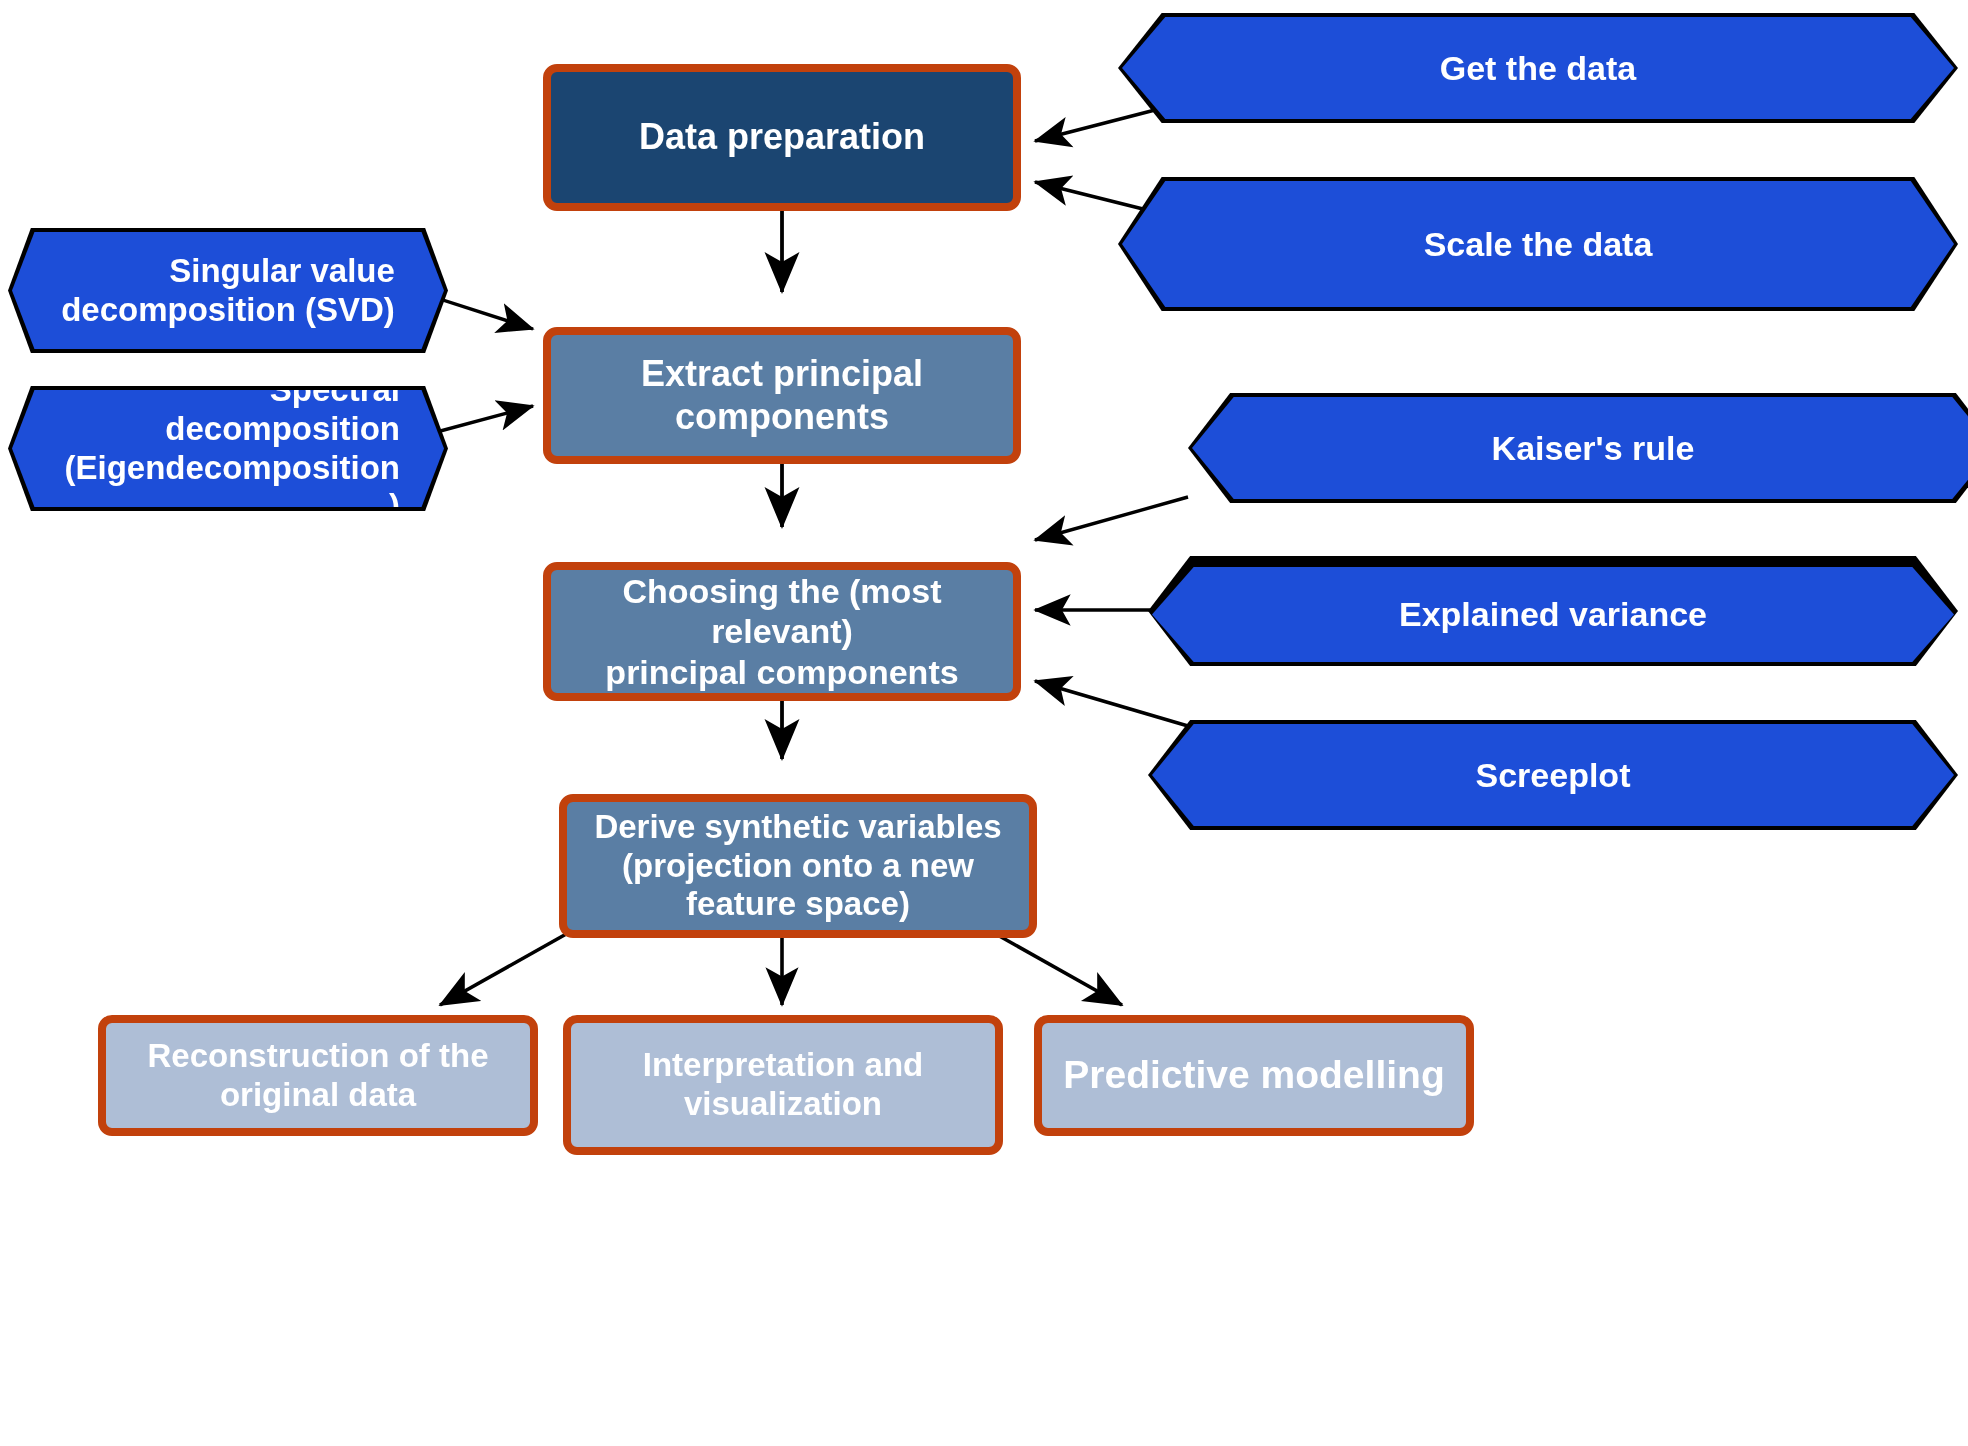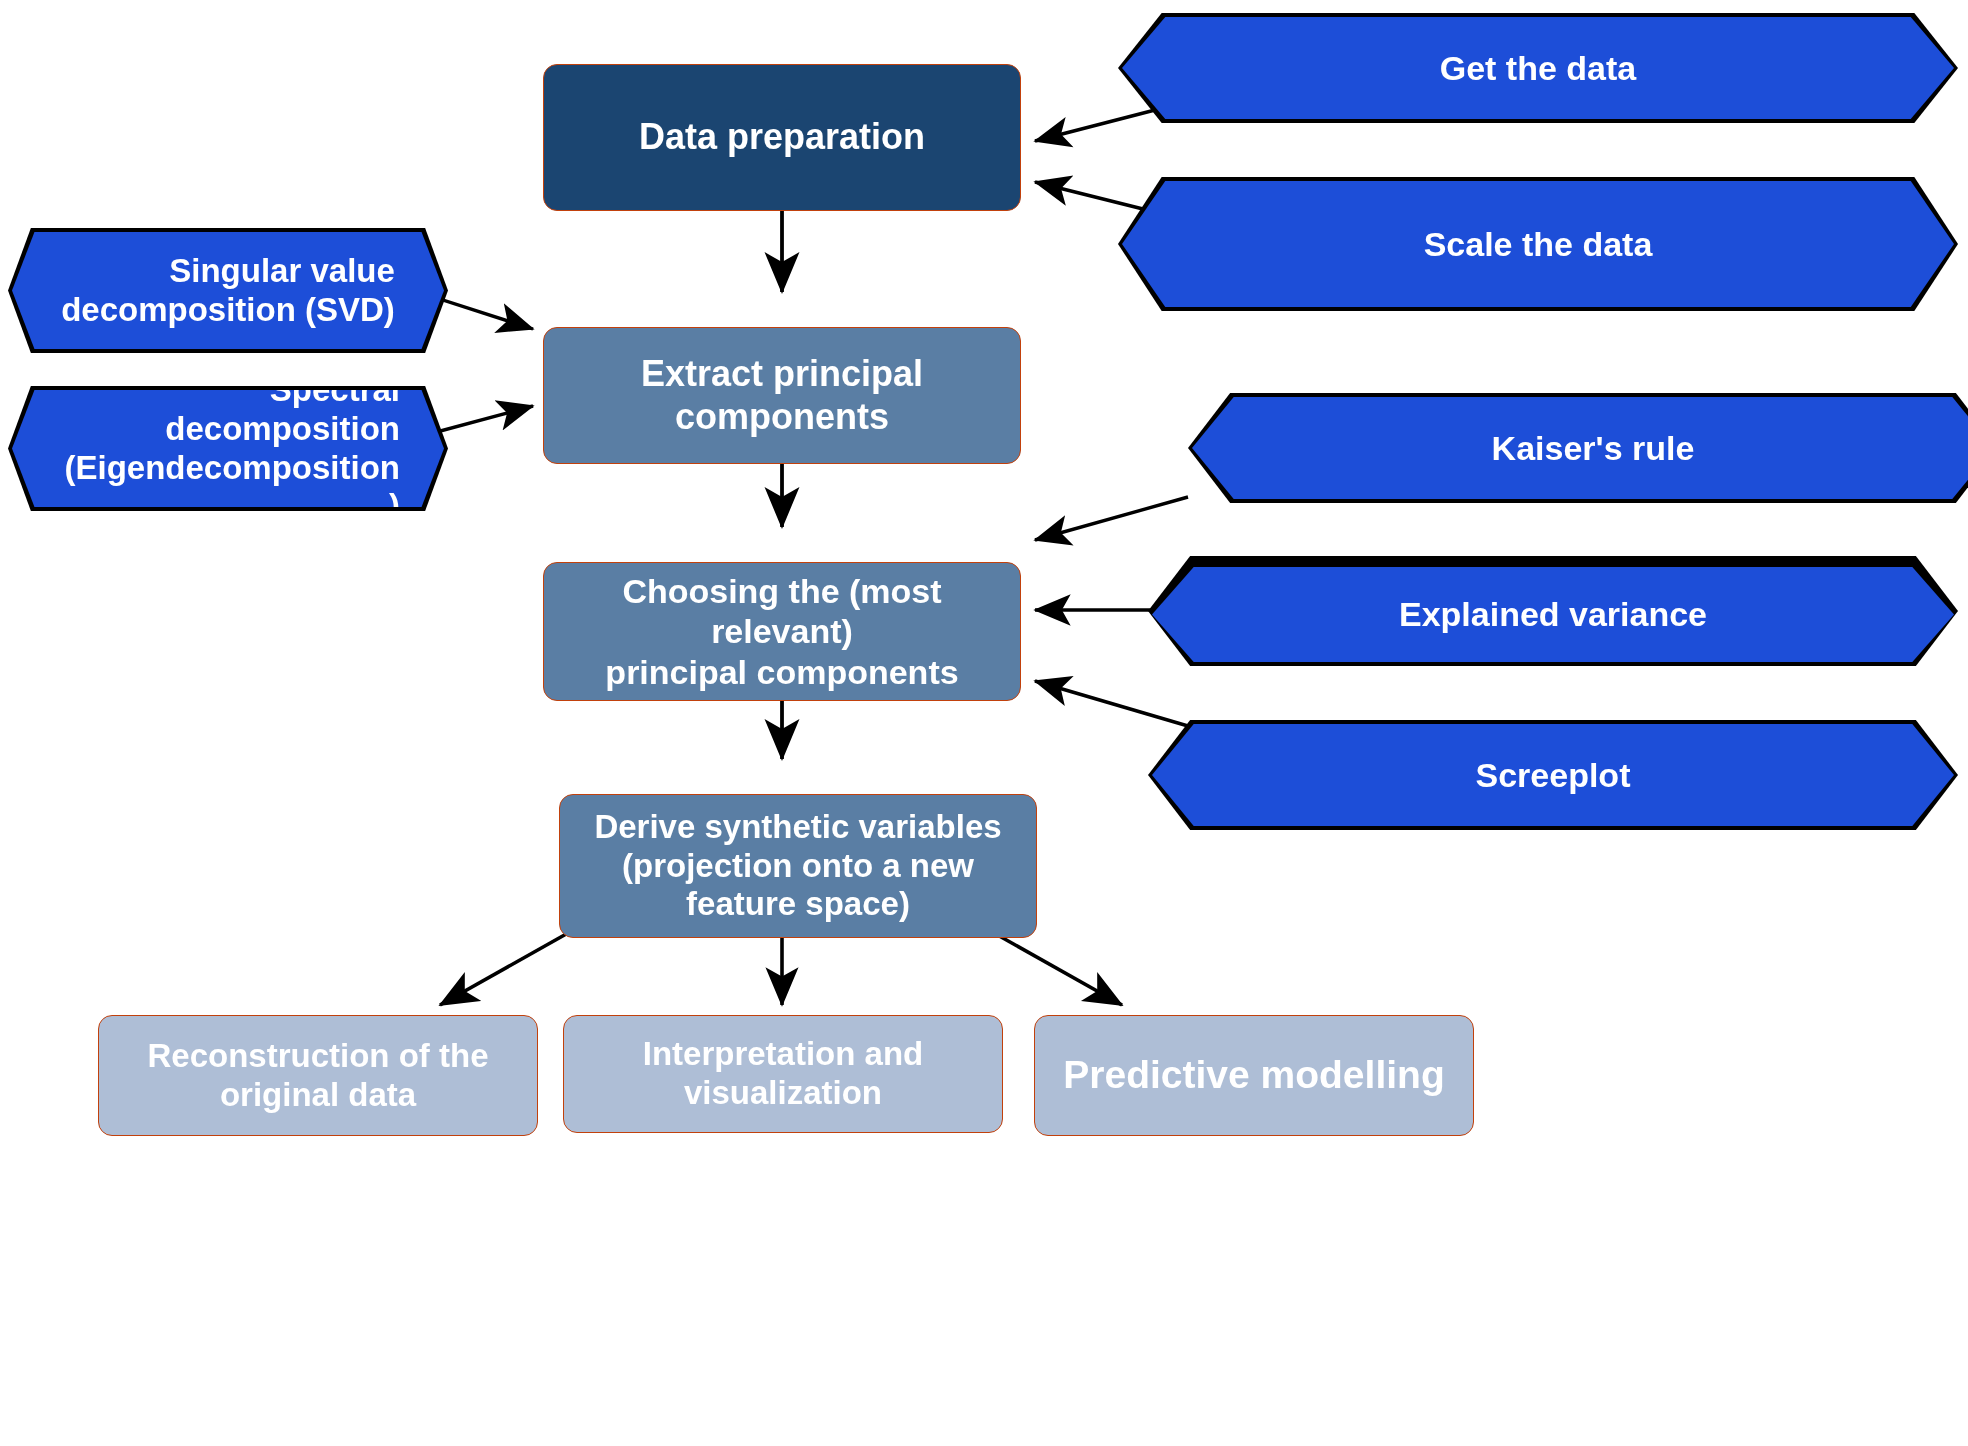--- a/index.html
+++ b/index.html
@@ -29,21 +29,21 @@
     align-items: center;
     justify-content: center;
     text-align: center;
     color: #ffffff;
     font-weight: bold;
     line-height: 1.18;
     white-space: pre-line;
   }
   
   .proc {
-    border: 1px solid #c2410c;
+    border: 8px solid #c2410c;
     border-radius: 14px;
     padding: 6px 10px;
   }
   .proc.dark   { background: #1b4571; }
   .proc.mid    { background: #5a7ea4; margin-top: 25px; }
   .proc.light  { background: #aebed6; }
   .hexwrap {
     position: absolute;
     background: #000000;
     clip-path: polygon(0% 50%, 5.2% 0%, 94.8% 0%, 100% 50%, 94.8% 100%, 5.2% 100%);
@@ -178,21 +178,21 @@
 
   <div class="hexwrap" style="left: 1148px; top: 720px; width: 810px; height: 110px;">
     <div class="hexinner" style="font-size: 34px;">Screeplot</div>
   </div>
 
   <div class="node proc light" style="left: 98px; top: 1015px; width: 440px; height: 121px; font-size: 33px;">
     <span>Reconstruction of the
 original data</span>
   </div>
 
-  <div class="node proc light" style="left: 563px; top: 1015px; width: 440px; height: 118px; font-size: 33px;">
+  <div class="node proc light" style="left: 563px; top: 1015px; width: 440px; height: 140px; font-size: 33px;">
     <span>Interpretation and
 visualization</span>
   </div>
 
   <div class="node proc light" style="left: 1034px; top: 1015px; width: 440px; height: 121px; font-size: 39px;">
     <span>Predictive modelling</span>
   </div>
 
 </div>
 

